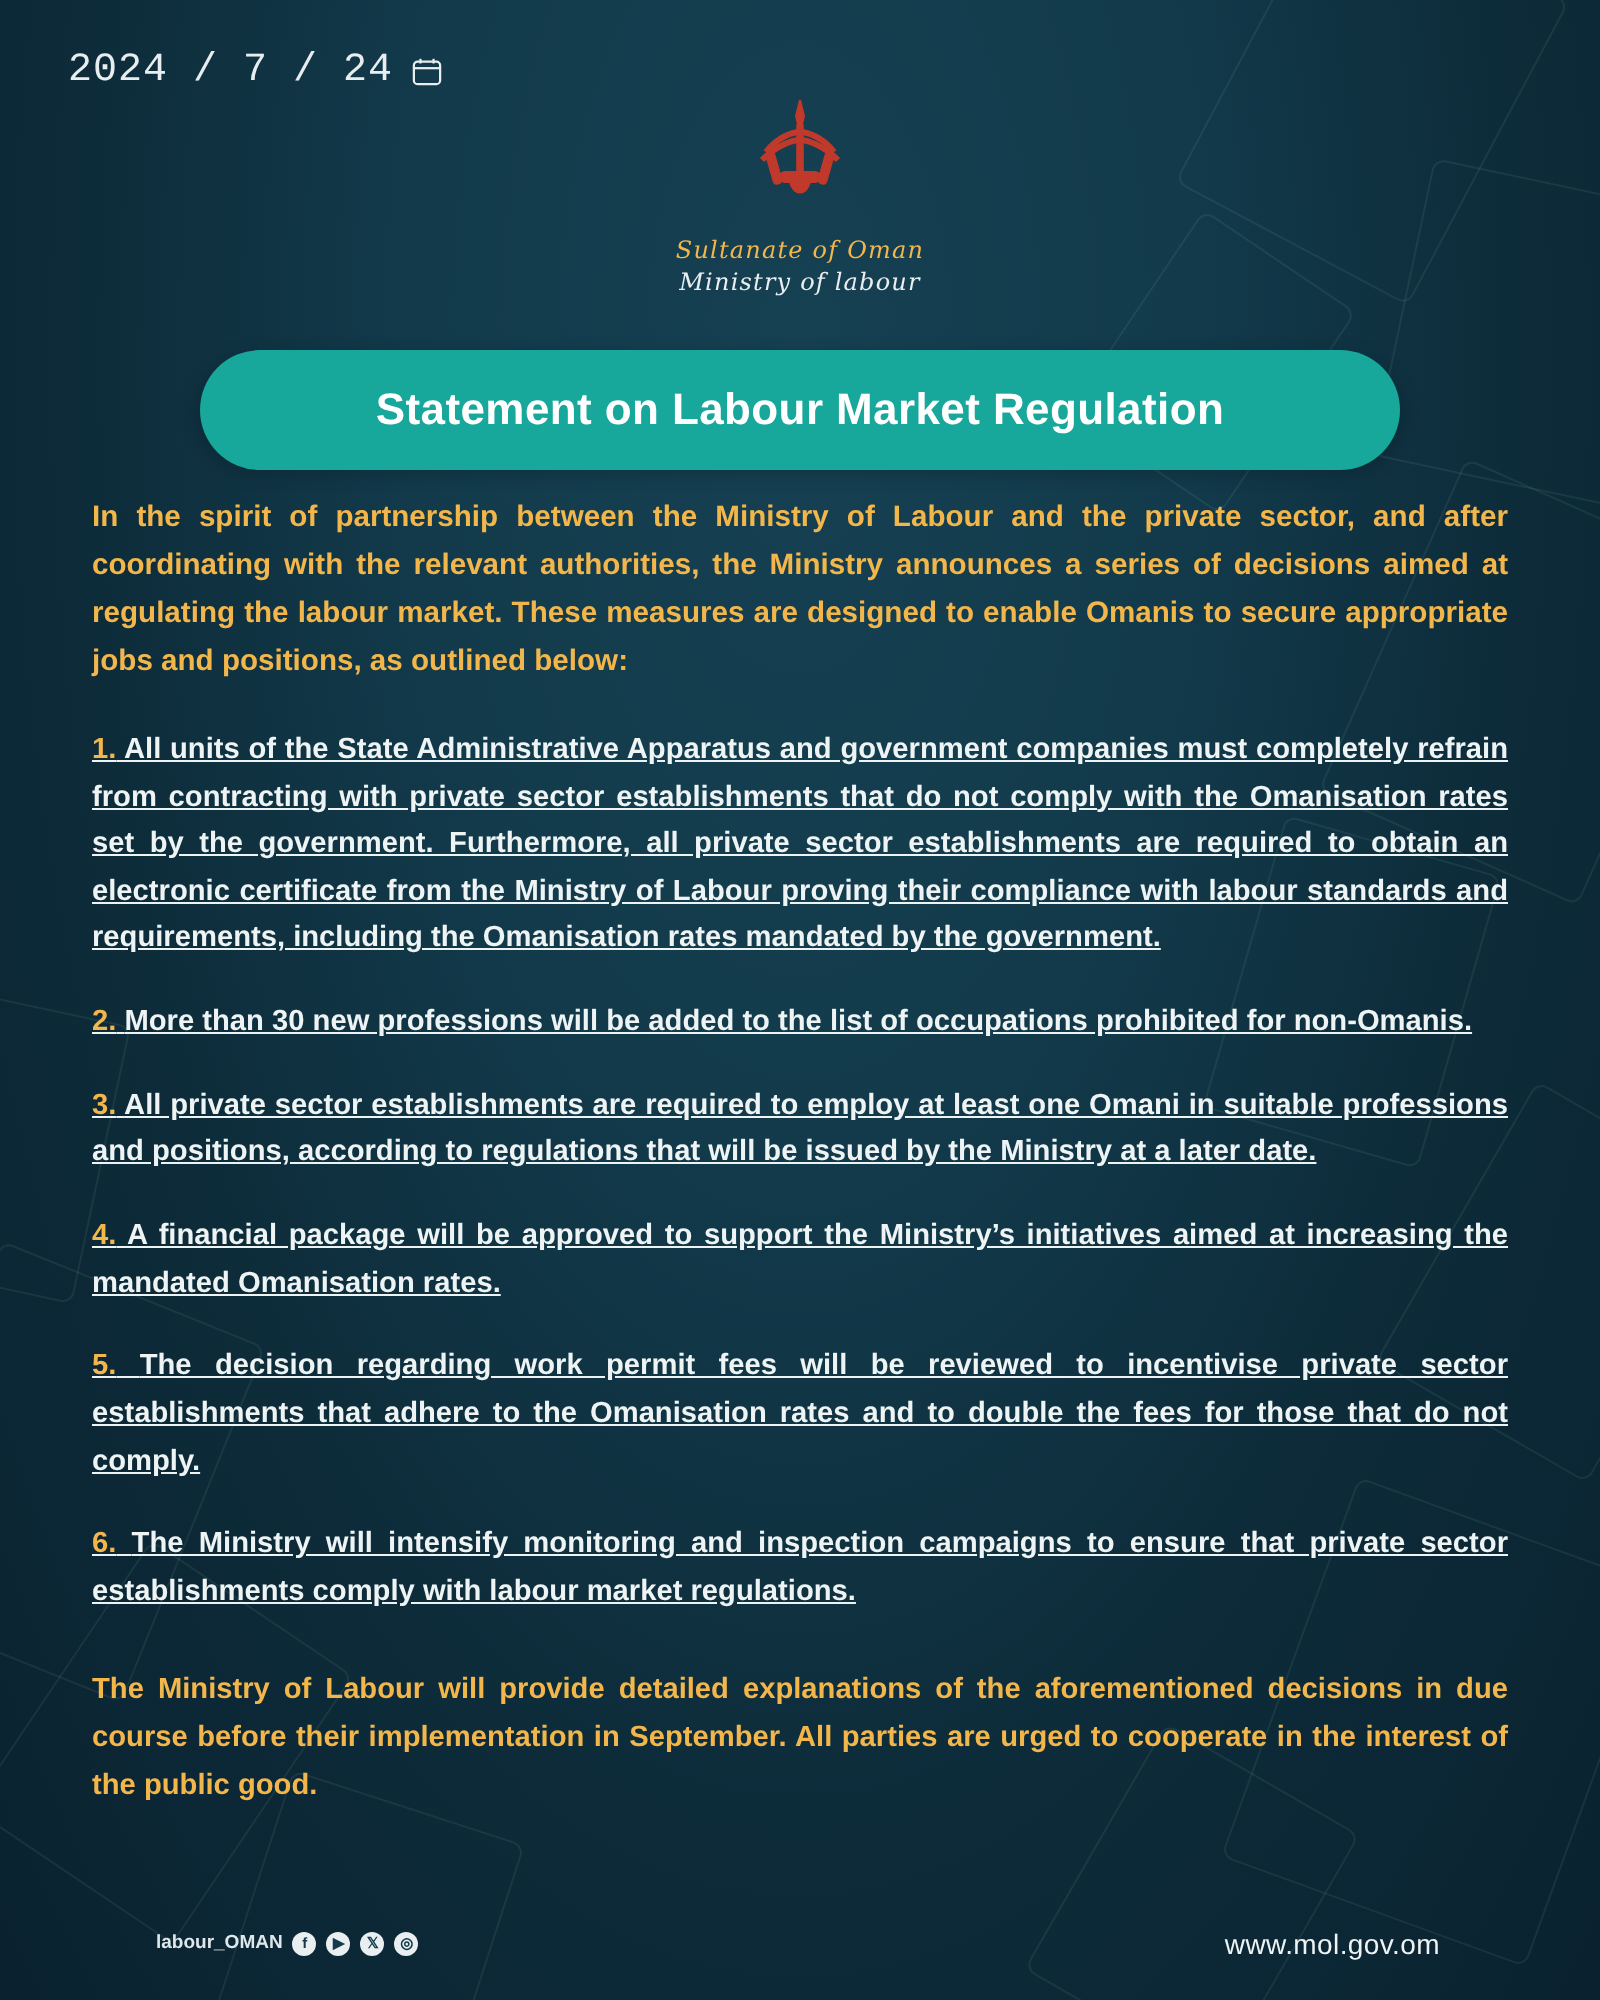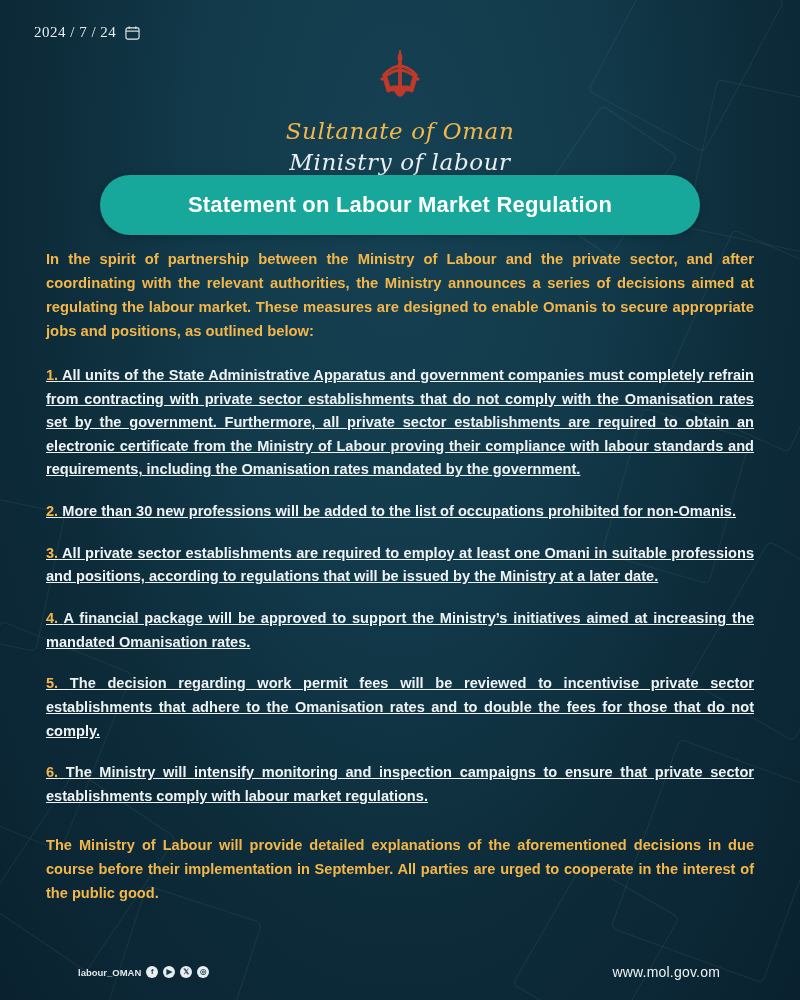--- a/index.html
+++ b/index.html
@@ -45,43 +45,43 @@
   .deco.d12{ left: 120px; top: 900px;  width: 120px; height: 150px; border-radius: 6px; transform: rotate(18deg);}
 
   .topbar {
     position: absolute;
     top: 24px;
     left: 34px;
     display: flex;
     align-items: center;
     gap: 9px;
     color: #e8eef0;
-    font-size: 15px;
+    font-size: 20px;
     letter-spacing: 0.5px;
-    font-family: Liberation Serif, serif;
+    font-family: Liberation Mono, monospace;
   }
   .cal-icon { display: inline-block; width: 15px; height: 15px; position: relative; }
   .cal-icon svg { display: block; }
 
   .emblem-wrap {
     position: absolute;
     top: 46px;
     left: 0;
     width: 800px;
     text-align: center;
   }
   .emblem {
     display: inline-block;
   }
   .org-name {
     margin-top: 6px;
     color: #f3b64a;
     font-family: "DejaVu Serif", serif;
     font-style: italic;
-    font-size: 23px;
+    font-size: 12px;
     letter-spacing: 0.6px;
     line-height: 1.35;
   }
   .org-name .line2 { color: #e9eef1; }
 
   .title-banner {
     position: absolute;
     top: 175px;
     left: 100px;
     width: 600px;
@@ -145,21 +145,21 @@
     bottom: 18px;
     left: 0;
     width: 800px;
     height: 30px;
   }
   .footer-left {
     position: absolute;
     left: 78px;
     bottom: 4px;
     display: flex;
-    align-items: center;
+    align-items: flex-start;
     gap: 5px;
     color: #dfe7ea;
     font-size: 9.5px;
     font-weight: bold;
   }
   .social {
     display: inline-flex;
     align-items: center;
     justify-content: center;
     width: 12px;

